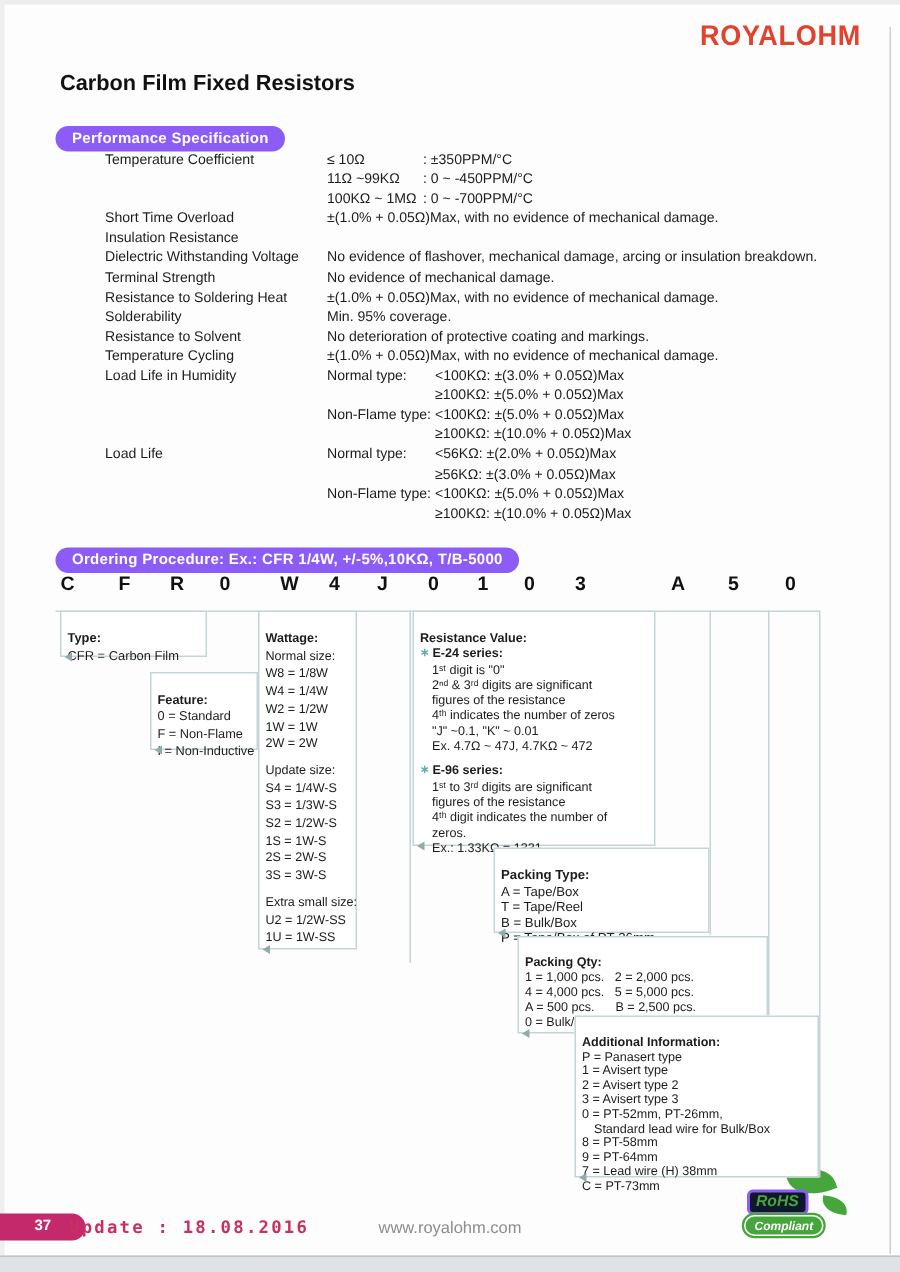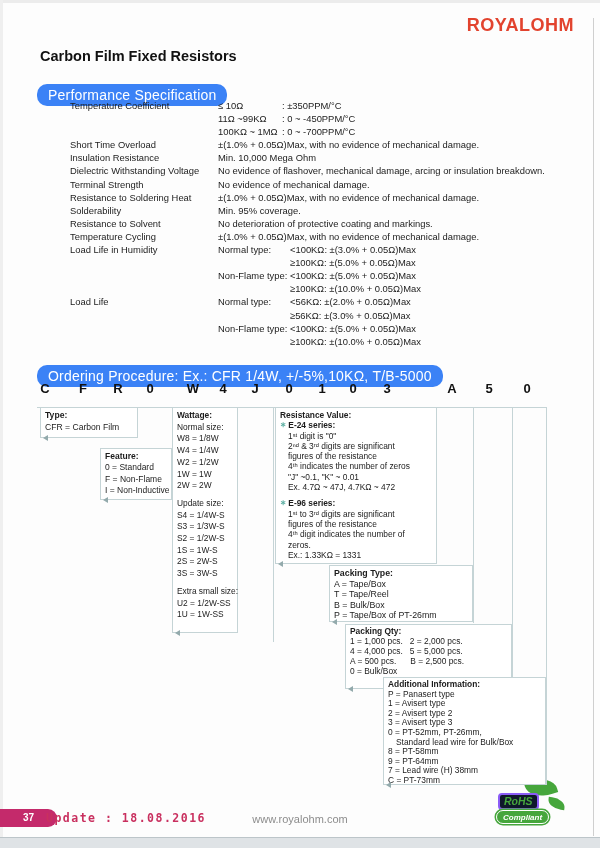--- a/index.html
+++ b/index.html
@@ -7,40 +7,40 @@
         font-family:"Liberation Sans",sans-serif;color:#1c1c1c;}
   .edge-top{position:absolute;left:0;top:0;width:600px;height:3px;background:#ececec;}
   .edge-left{position:absolute;left:0;top:0;width:3px;height:838px;background:#efefef;}
   .edge-right{position:absolute;left:593px;top:18px;width:1px;height:818px;background:#cfcfcf;}
   .bottom-band{position:absolute;left:0;top:837px;width:600px;height:11px;background:#dfe3e6;border-top:1px solid #bcc5c9;}
 
   .logo{position:absolute;top:14px;right:26px;font-size:19px;font-weight:800;color:#e2432e;
         letter-spacing:.5px;transform:scaleX(.95);transform-origin:right;}
   .title{position:absolute;left:40px;top:48px;font-size:14.5px;font-weight:700;color:#111;}
 
-  .pill{position:absolute;background:#3b82f6;color:#fff;font-size:14px;font-weight:400;
+  .pill{position:absolute;background:#8b5cf6;color:#fff;font-size:10px;font-weight:700;
         padding:2.5px 11px 3px;border-radius:10px;letter-spacing:.2px;white-space:nowrap;}
   .pill-perf{left:37px;top:84px;}
   .pill-order{left:37px;top:365px;}
 
   .spec{position:absolute;left:70px;top:99px;width:524px;font-size:9.4px;line-height:13.1px;}
   .spec-row{display:flex;}
   .spec-label{width:148px;flex:none;}
   .spec-value{flex:1;white-space:nowrap;}
   .cond{display:inline-block;width:64px;}
   .gtype{display:inline-block;width:72px;}
 
   .code-row{position:absolute;left:0;top:381px;width:600px;height:16px;}
   .code-letter{position:absolute;transform:translateX(-50%);font-size:13px;font-weight:700;color:#111;}
 
   .hline{position:absolute;left:37px;top:407px;width:509px;height:1px;background:#c5d4d6;z-index:1;}
   .cline{position:absolute;width:1px;background:#c5d4d6;z-index:1;}
 
   .obox{position:absolute;background:#fff;border:1px solid #c5d4d6;box-sizing:border-box;
-        padding:2px 4px;font-size:8.6px;line-height:11.2px;z-index:2;white-space:nowrap;}
+        padding:12px 4px;font-size:8.6px;line-height:11.2px;z-index:2;white-space:nowrap;}
   .obox .ti{font-weight:700;}
   .obox .ln{white-space:pre;}
   .obox .ln.bl{font-weight:700;}
   .obox .ln.ind{padding-left:8px;}
   .obox .sp{height:6px;}
   .bullet{color:#5fb0a4;font-size:7.5px;margin-right:2px;vertical-align:1px;}
   .arrow{position:absolute;left:2px;bottom:-4px;width:0;height:0;z-index:3;
          border-top:3.5px solid transparent;border-bottom:3.5px solid transparent;
          border-right:5px solid #93aaac;}
 
@@ -88,23 +88,20 @@
         </div>
       </div>
       <div class="spec-row">
         <div class="spec-label">Short Time Overload</div>
         <div class="spec-value">
           <div>±(1.0% + 0.05Ω)Max, with no evidence of mechanical damage.</div>
         </div>
       </div>
       <div class="spec-row">
         <div class="spec-label">Insulation Resistance</div>
-        <div class="spec-value">
-          <div>Min. 10,000 Mega Ohm</div>
-        </div>
       </div>
       <div class="spec-row">
         <div class="spec-label">Dielectric Withstanding Voltage</div>
         <div class="spec-value">
           <div>No evidence of flashover, mechanical damage, arcing or insulation breakdown.</div>
         </div>
       </div>
       <div class="spec-row">
         <div class="spec-label">Terminal Strength</div>
         <div class="spec-value">

